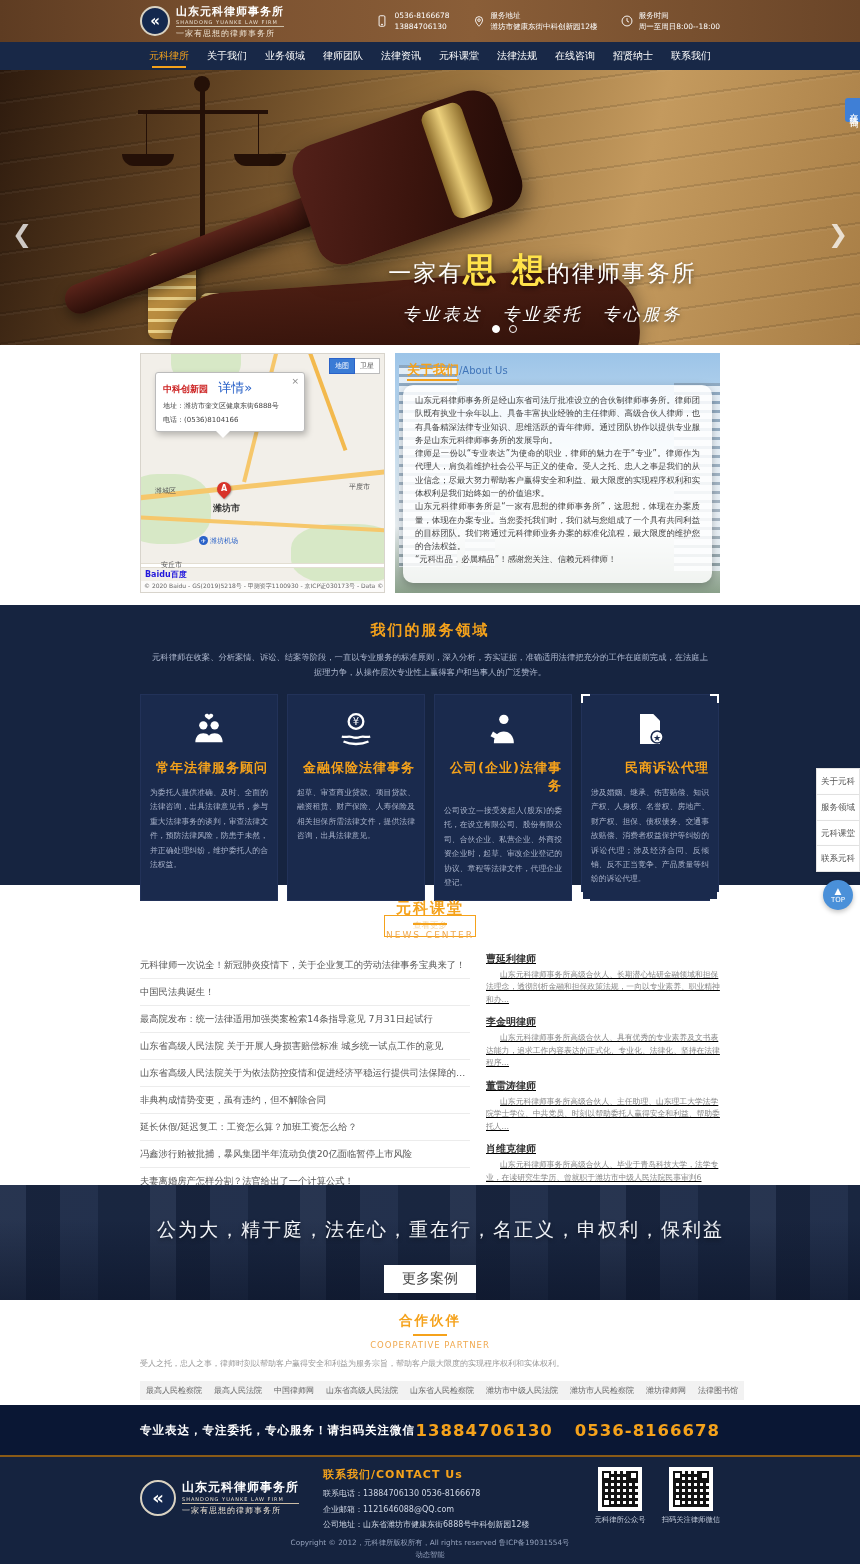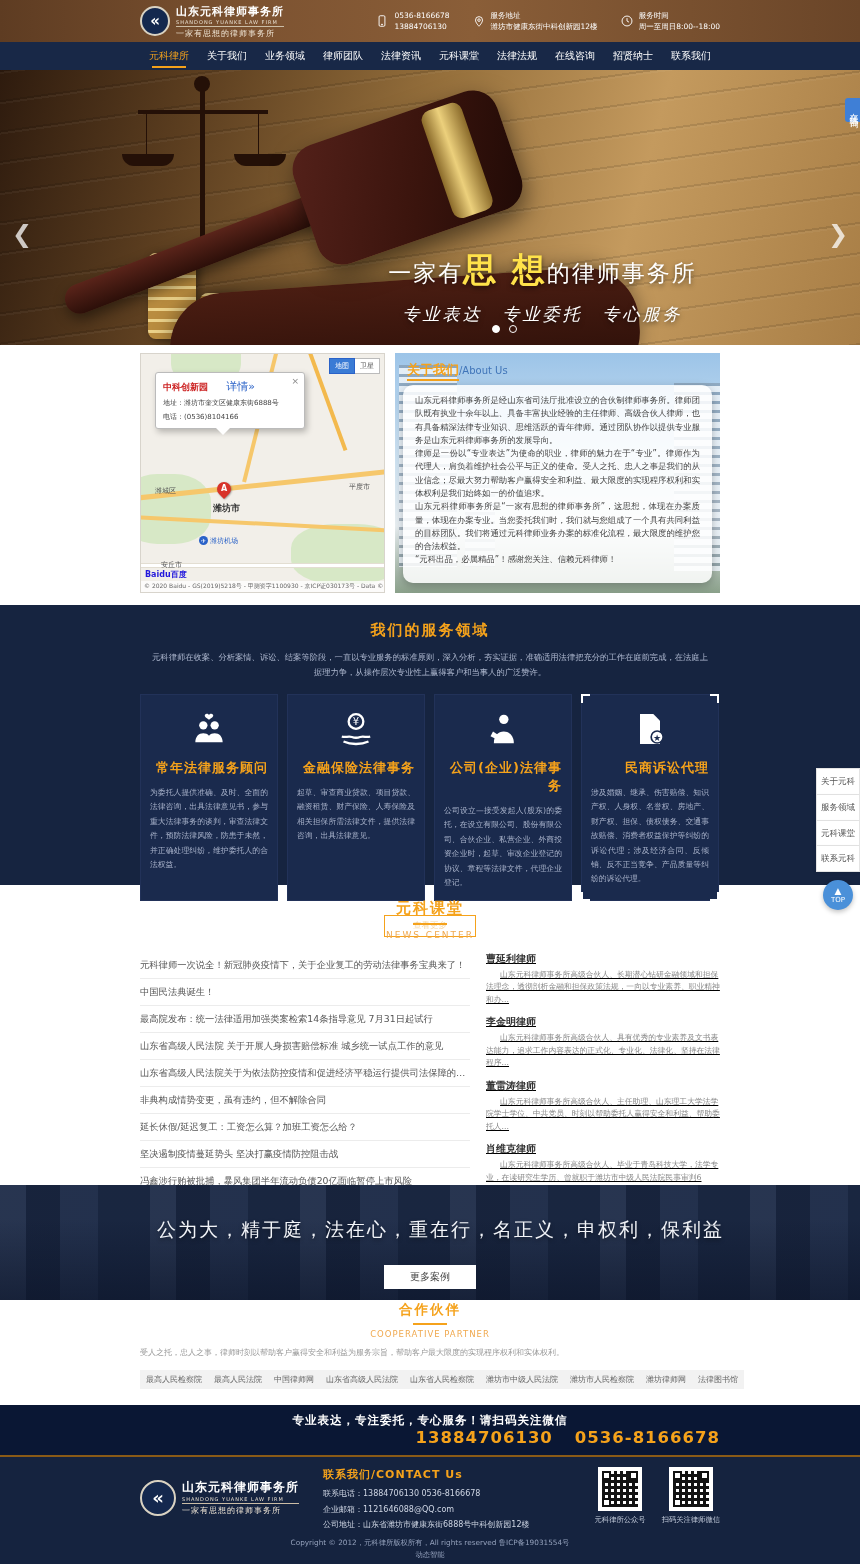--- a/index.html
+++ b/index.html
@@ -74,21 +74,21 @@
   .lab-city { left:72px; top:148px; font-size:9px; color:#333; font-weight:bold; }
   .lab-wc { left:14px; top:132px; } .lab-pd { left:208px; top:128px; }
   .lab-aq { left:20px; top:206px; } 
   .lab-ap { left:58px; top:182px; color:#2a62c8; }
   .lab-ap::before { content:"✈"; display:inline-block; margin-right:2px; background:#2a62c8; color:#fff; border-radius:50%; width:9px; height:9px; line-height:9px; text-align:center; font-size:6px; }
   .marker { position:absolute; left:76px; top:128px; width:14px; height:14px; border-radius:50% 50% 50% 0; background:#d8332a; transform:rotate(-45deg); box-shadow:0 1px 2px rgba(0,0,0,0.4); }
   .marker span { transform:rotate(45deg); display:block; color:#fff; font-size:8px; font-weight:bold; text-align:center; line-height:14px; }
   .infowin { position:absolute; left:14px; top:18px; width:150px; background:#fff; border:1px solid #bbb; border-radius:3px; box-shadow:2px 3px 6px rgba(0,0,0,0.25); padding:6px 7px; z-index:3; }
   .infowin::after { content:""; position:absolute; left:60px; bottom:-7px; border:7px solid transparent; border-top-color:#fff; border-bottom:0; }
   .iw-title { font-size:9px; color:#c22; font-weight:bold; display:inline; }
-  .iw-link { font-size:11px; color:#2a62c8; margin-left:16px; cursor:pointer; }
+  .iw-link { font-size:13px; color:#2a62c8; margin-left:8px; cursor:pointer; }
   .iw-close { position:absolute; right:5px; top:3px; font-size:9px; color:#888; cursor:pointer; }
   .iw-line { font-size:7px; color:#444; margin-top:4px; }
   .map-ctrls { position:absolute; right:4px; top:4px; display:flex; z-index:2; }
   .map-ctrl { font-size:7px; padding:2px 5px; cursor:pointer; }
   .map-ctrl.on { background:#3a7bd5; color:#fff; border:1px solid #2a62c8; }
   .map-ctrl.off { background:#fff; color:#555; border:1px solid #bbb; border-left:0; }
   .baidu-logo { position:absolute; left:4px; bottom:12px; font-size:8px; font-weight:bold; color:#2319dc; z-index:2; }
   .map-attr { position:absolute; left:0; right:0; bottom:0; background:rgba(255,255,255,0.75); font-size:6px; color:#666; padding:1px 3px; white-space:nowrap; z-index:2; }
   .about-right { position:relative; flex:1; height:240px; overflow:hidden; background:linear-gradient(180deg,#9cc4e8 0%,#cfe3f2 45%,#e9eff2 72%,#8aa08a 100%); }
   .bld { position:absolute; background:repeating-linear-gradient(180deg,rgba(120,140,160,0.55) 0 3px,rgba(235,242,248,0.9) 3px 9px); }
@@ -132,34 +132,34 @@
   .lawyer h4 { font-size:10px; color:#333; margin-bottom:3px; }
   .lawyer p { font-size:7.8px; color:#888; line-height:1.6; text-indent:1.8em; }
 
   
   .case-banner { position:relative; height:115px; background:#1c2a47; overflow:hidden; }
   .case-banner .sil { position:absolute; inset:0;
     background:
       linear-gradient(0deg, rgba(10,18,38,0.55), rgba(10,18,38,0) 70%),
       repeating-linear-gradient(90deg, rgba(255,255,255,0.05) 0 26px, rgba(0,0,0,0.16) 26px 60px, rgba(255,255,255,0.03) 60px 98px, rgba(0,0,0,0.10) 98px 150px); }
   .case-slogan { position:relative; text-align:center; color:#f2f4f8; font-size:19px; letter-spacing:2px; padding-top:32px; text-shadow:0 2px 4px rgba(0,0,0,0.4);margin-left:21px; }
-  .case-more { position:relative; display:block; width:92px; margin:22px auto 0; background:#fff; color:#444; font-size:10px; text-align:center; padding:5px 0; cursor:pointer; border:0; }
-
-  
-  .partners { height:105px; background:#fff; padding-top:1px; }
+  .case-more { position:relative; display:block; width:92px; margin:22px auto 0; background:#fff; color:#444; font-size:14px; text-align:center; padding:5px 0; cursor:pointer; border:0; }
+
+  
+  .partners { height:105px; background:#fff; padding-top:12px; }
   .partners .pt { color:#f5a21b; font-size:13.5px; font-weight:bold; text-align:center; letter-spacing:2px; }
   .partners .bar { width:34px; height:2px; background:#f5a21b; margin:4px auto; }
   .partners .pe { color:#f0a94f; font-size:8.5px; text-align:center; letter-spacing:1px; }
   .partners .pintro { text-align:left; color:#999; font-size:8px; margin-top:8px; }
   .partner-row { display:flex; justify-content:space-between; margin-top:12px; }
   .partner { background:#f2f2f2; color:#666; font-size:8px; padding:4px 6px; white-space:nowrap; cursor:pointer; text-decoration:none; }
 
   
   .strip { height:52px; background:#0a1734; border-bottom:2px solid #8a5a16; display:flex; align-items:center; }
-  .strip .container { display:flex; align-items:center;flex-direction:column; }
+  .strip .container { display:flex; align-items:center; }
   .strip .s-txt { color:#fff; font-size:11.5px; font-weight:bold; letter-spacing:1px; }
   .strip .s-num { margin-left:auto; color:#f5a21b; font-size:16.5px; font-weight:bold; letter-spacing:1px; display:flex; gap:22px; }
 
   
   .footer { height:107px; background:#15233f; padding-top:10px; }
   .footer .container { display:flex; align-items:flex-start; }
   .f-logo { margin-top:12px; }
   .f-logo .logo-mark { width:36px; height:36px; font-size:18px; }
   .f-logo .logo-txt .l1 { font-size:12px; }
   .f-contact { margin-left:24px; }
@@ -411,23 +411,20 @@
           <li>
               <a class="news-item">山东省高级人民法院关于为依法防控疫情和促进经济平稳运行提供司法保障的意见</a>
             </li>
           <li>
               <a class="news-item">非典构成情势变更，虽有违约，但不解除合同</a>
             </li>
           <li>
               <a class="news-item">延长休假/延迟复工：工资怎么算？加班工资怎么给？</a>
             </li>
           <li>
-              <a class="news-item">坚决遏制疫情蔓延势头 坚决打赢疫情防控阻击战</a>
-            </li>
-          <li>
               <a class="news-item">冯鑫涉行贿被批捕，暴风集团半年流动负债20亿面临暂停上市风险</a>
             </li>
           <li>
               <a class="news-item">夫妻离婚房产怎样分割？法官给出了一个计算公式！</a>
             </li>
           <li>
               <a class="news-item">最高人民法院关于审理涉及夫妻债务纠纷案件适用法律有关问题的解释</a>
             </li>
         </ul>
         <div class="lawyers">

